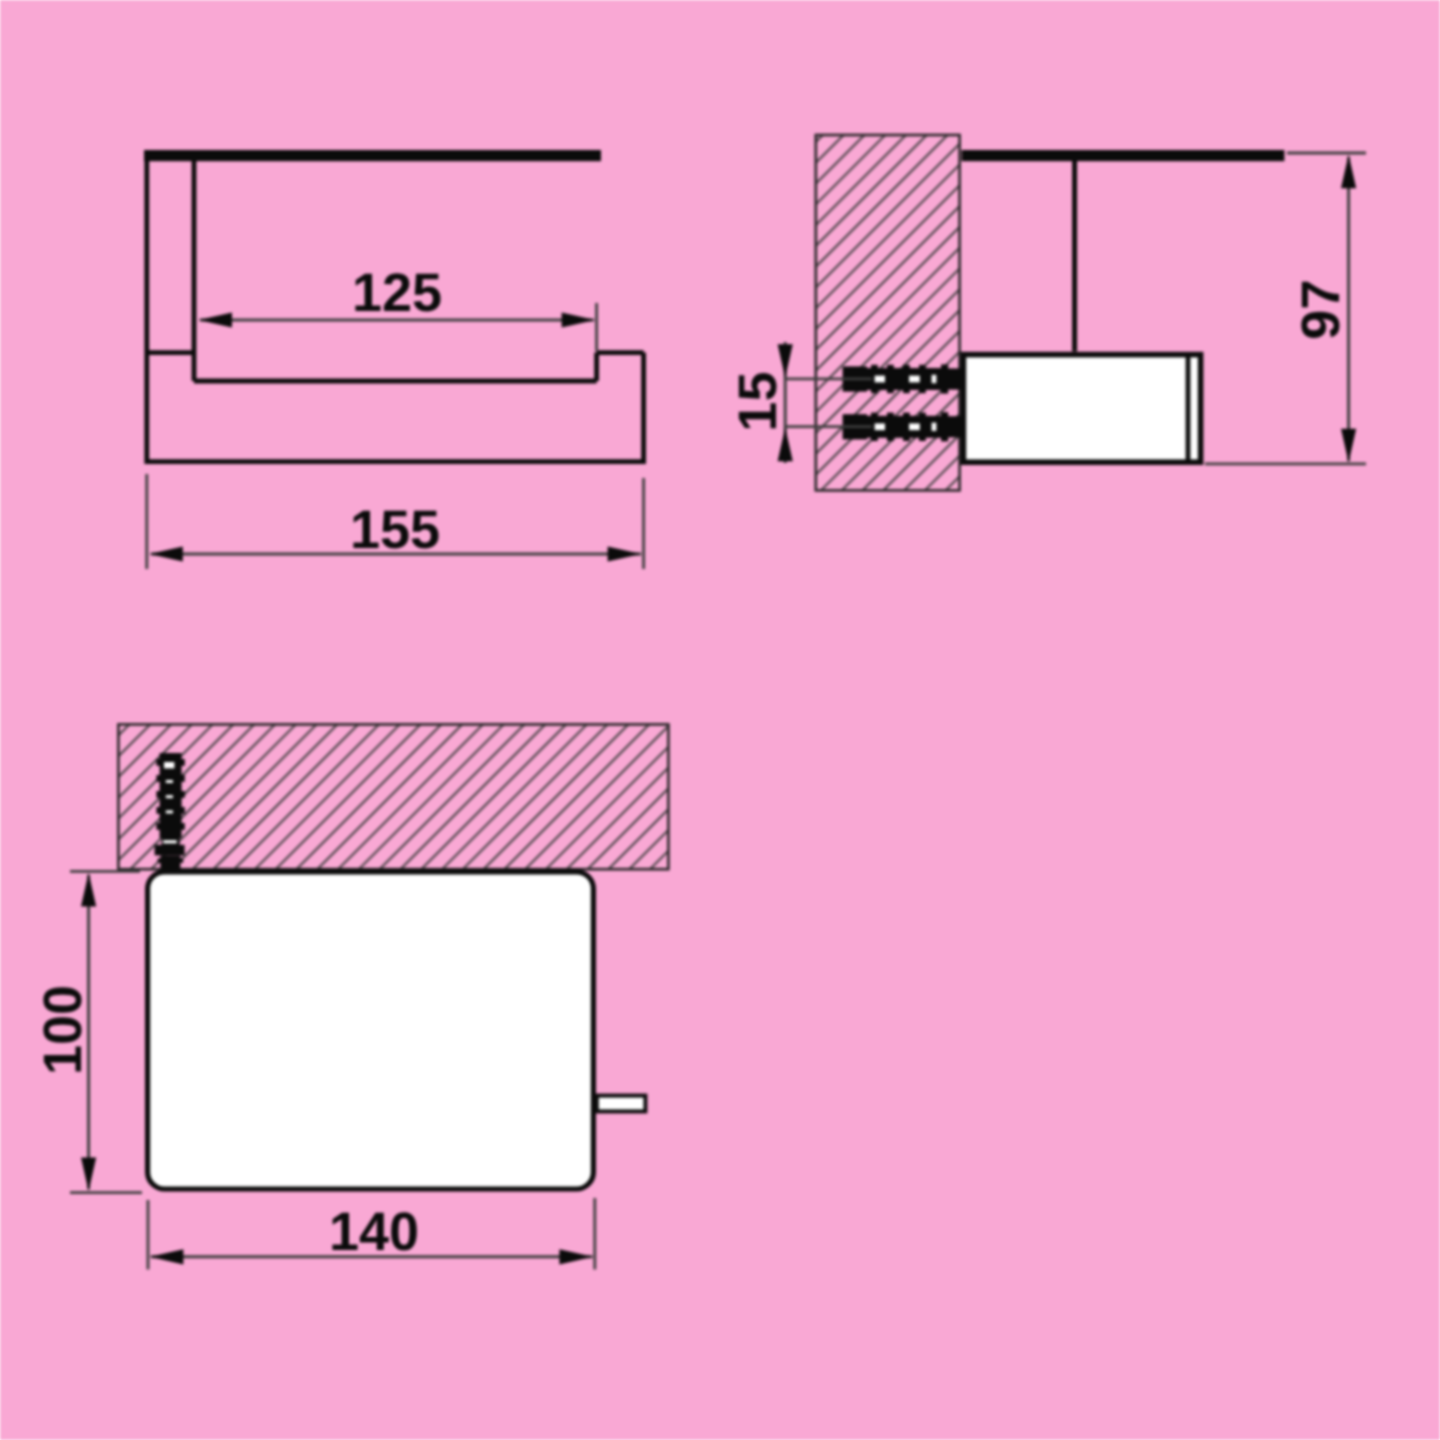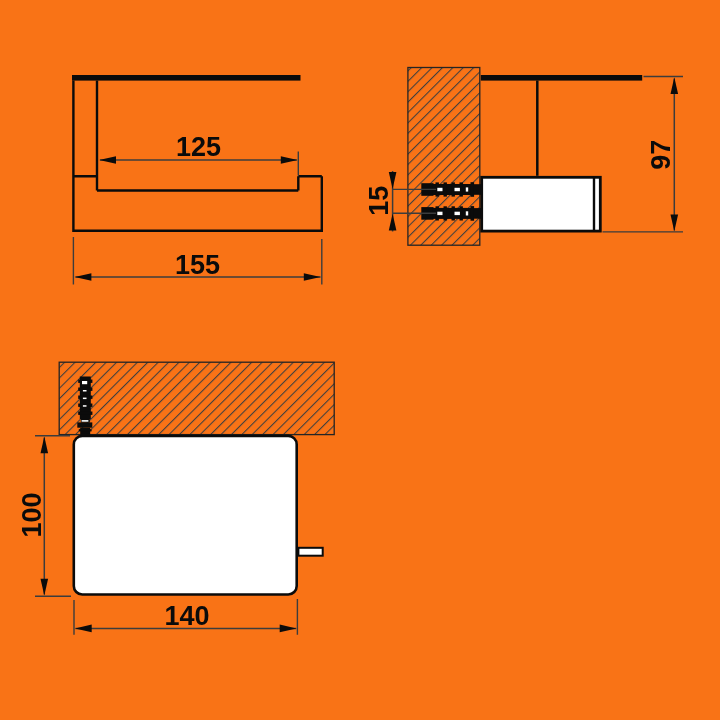--- a/index.html
+++ b/index.html
@@ -1,16 +1,16 @@
 <!DOCTYPE html>
 <html><head>
 <meta charset="utf-8">
 <style>
   html,body{margin:0;padding:0;background:#ffffff;}
-  .page{width:720px;height:720px;position:relative;background:#f97316;filter:blur(0.75px);}
+  .page{width:720px;height:720px;position:relative;background:#f9a8d4;filter:blur(0.75px);}
   text{font-family:"Liberation Sans",sans-serif;font-weight:bold;fill:#0b0b0b;}
 </style>
 </head>
 <body>
 <div class="page">
 <svg width="720" height="720" viewBox="0 0 720 720" xmlns="http://www.w3.org/2000/svg">
   <defs>
     <pattern id="hatch" width="8" height="7.35" patternUnits="userSpaceOnUse" patternTransform="rotate(-45)">
       <path d="M-1,0.55 H9" stroke="#3f3f3f" stroke-width="1.05" fill="none"></path>
     </pattern>

